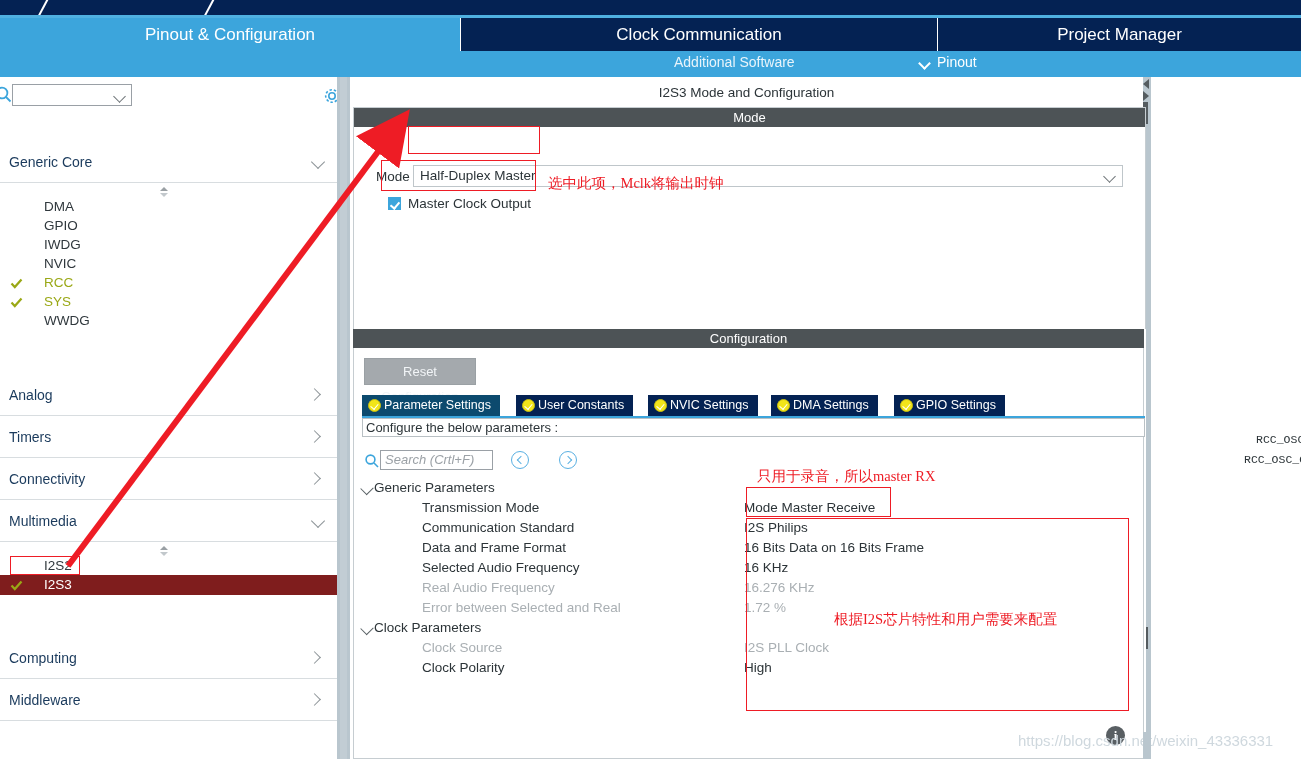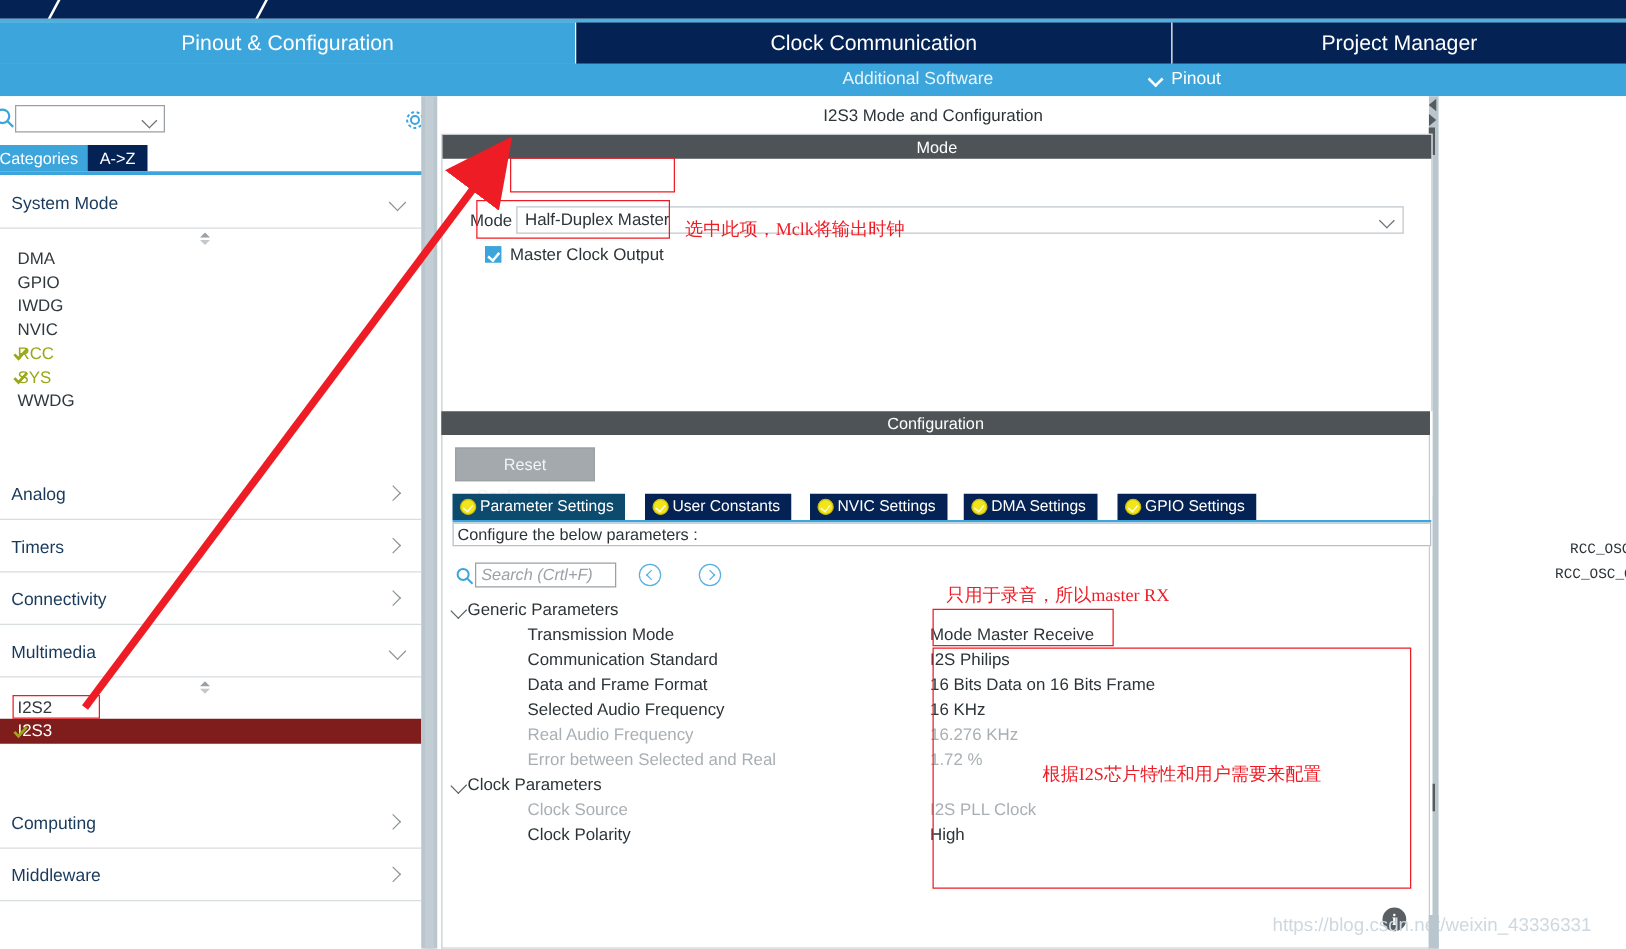--- a/index.html
+++ b/index.html
@@ -126,21 +126,21 @@
   .scrollhint {
     position: relative; height: 14px;
   }
   .scrollhint .updown {
     position: absolute; left: 158px; top: 1px; width: 12px; height: 12px;
   }
   .items { position: relative; }
   .item {
     position: relative; height: 19px; line-height: 19px;
     font-size: 13.5px; color: #30383d;
-    padding-left: 14px;
+    padding-left: 44px;
   }
   .item.checked { color: #9aa816; }
   .item .ckmark {
     position: absolute; left: 10px; top: 3px;
     width: 13px; height: 13px;
   }
   .item.selected {
     background: #7f1d1d; color: #ffffff;
   }
   .item.selected .ckmark svg path { stroke: #9aa816; }
@@ -384,30 +384,25 @@
 
     <div class="gear" style="top:9px;left:322px;">
       <svg width="20" height="20" viewBox="0 0 20 20">
         <g fill="none" stroke="#3ca5dc" stroke-width="1.6">
           <circle cx="10" cy="10" r="3.2"></circle>
           <circle cx="10" cy="10" r="6.3" stroke-dasharray="2.4 2.0"></circle>
         </g>
       </svg>
     </div>
 
-    <div class="catbar">
-      <div class="ctab cats">Categories</div>
-      <div class="ctab az">A-&gt;Z</div>
-      <div class="cbline"></div>
-    </div>
 
     <div class="tree">
 
       <div class="group">
-        <span class="glabel">System Mode</span>
+        <span class="glabel">Generic Core</span>
         <span class="garrow-d"></span>
       </div>
       <div class="scrollhint">
         <div class="updown">
           <svg width="12" height="12" viewBox="0 0 12 12">
             <polygon points="6,1 10,5 2,5" fill="#9aa0a4"></polygon>
             <polygon points="6,11 10,7 2,7" fill="#c2c8cc"></polygon>
           </svg>
         </div>
       </div>

